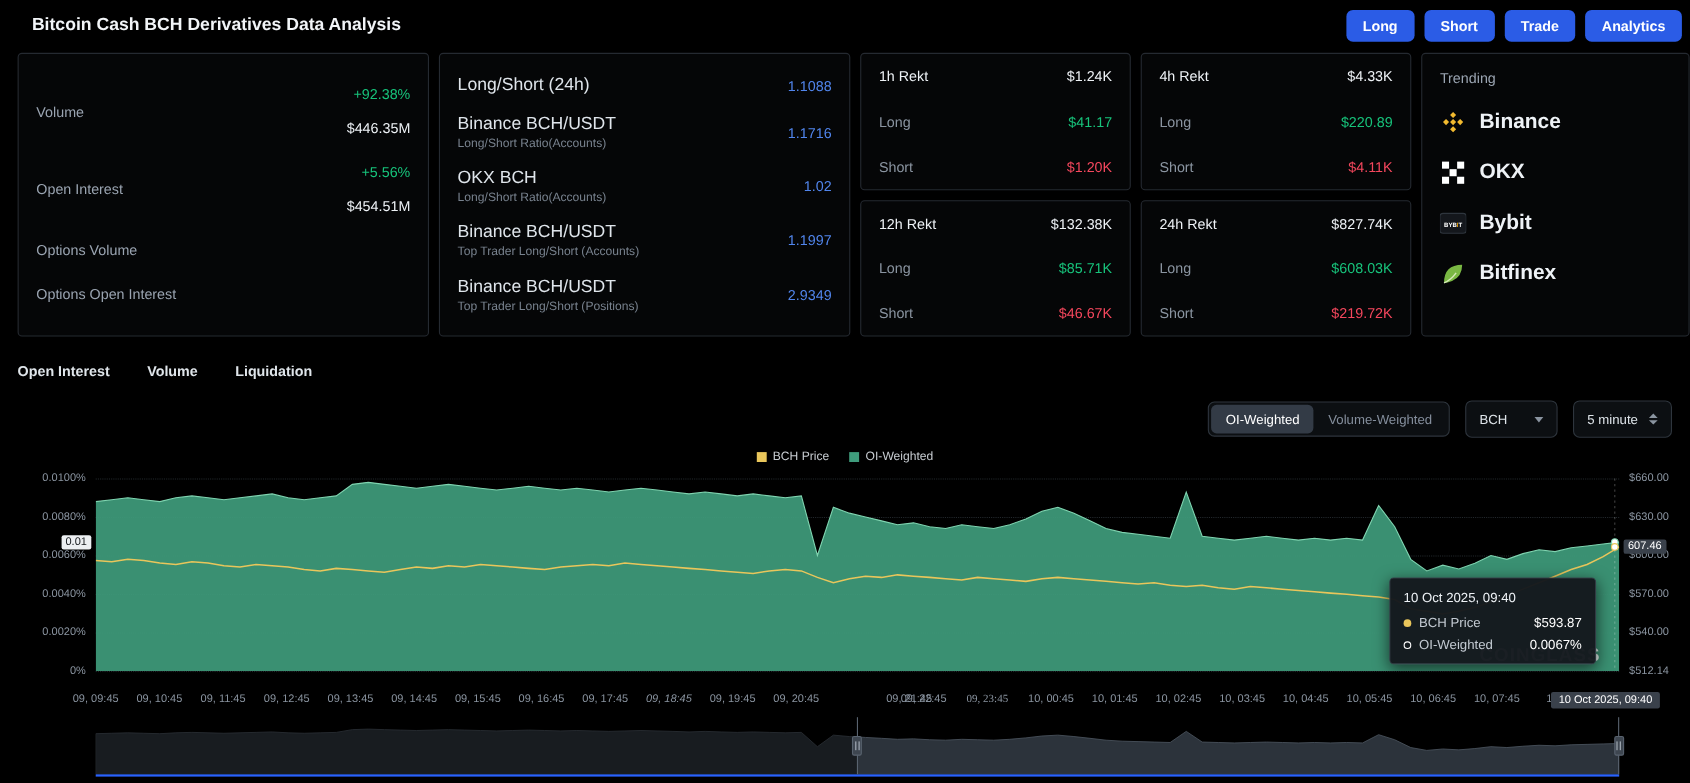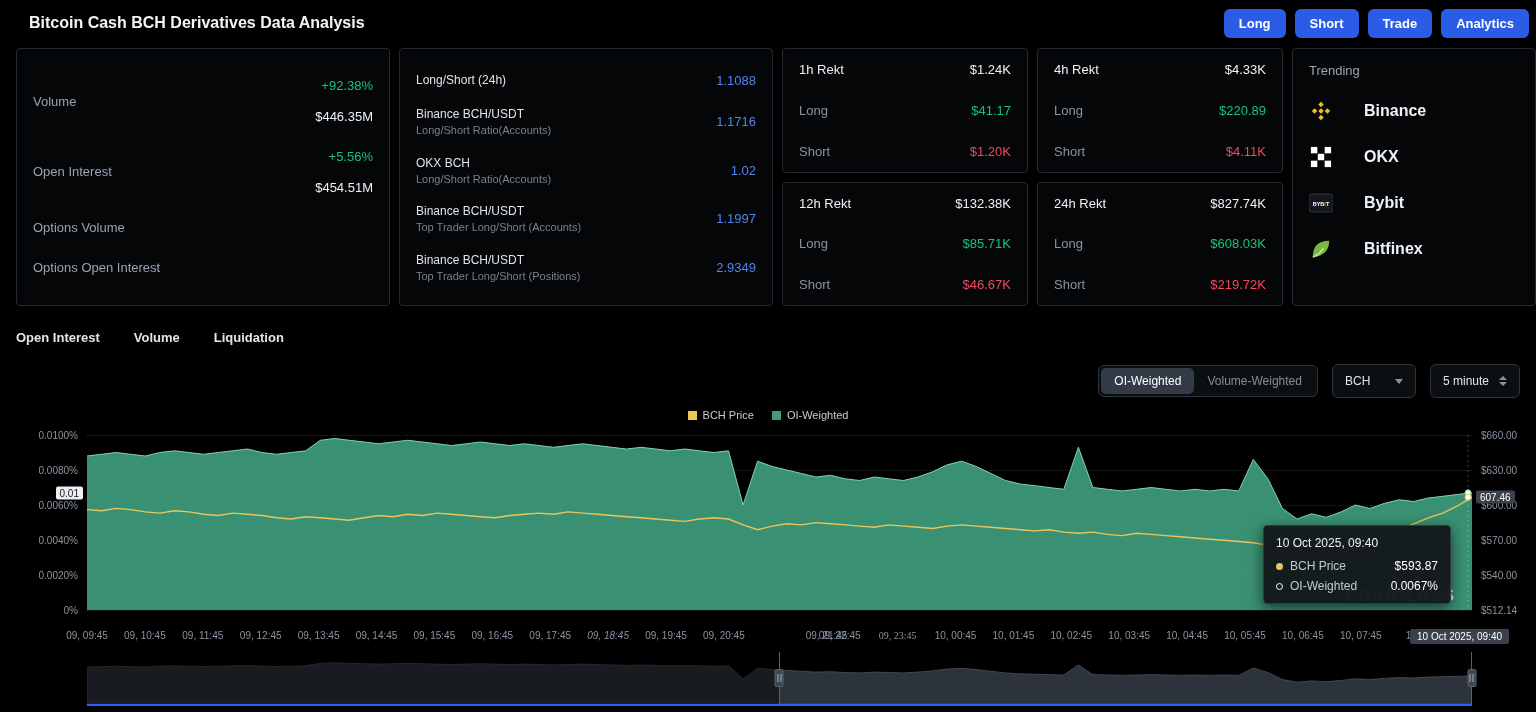--- a/index.html
+++ b/index.html
@@ -24,37 +24,37 @@
   .stats-card { padding:5px 16px; display:flex; flex-direction:column; justify-content:space-evenly; }
   .stat-row { display:flex; align-items:center; font-size:13px; }
   .stat-label { color:#9aa4b1; }
   .stat-right { margin-left:auto; display:flex; gap:16px;flex-direction:column; }
   .stat-change { color:#17c37b; min-width:58px; text-align:right; }
   .stat-value { color:#eef2f6; min-width:66px; text-align:right; }
 
   .ratios-card { padding:4px 16px; display:flex; flex-direction:column; justify-content:space-evenly; }
   .ratio-row { display:flex; align-items:center; }
   .ratio-labels { display:flex; flex-direction:column; gap:3px; }
-  .ratio-label { font-size:12px; color:#dfe5eb; }
+  .ratio-label { font-size:16px; color:#dfe5eb; }
   .ratio-sub { font-size:11px; color:#78828e; }
   .ratio-value { margin-left:auto; color:#5185ec; font-size:13px; }
 
   .rekt-col { display:flex; flex-direction:column; gap:9px; }
   .rekt-card { flex:1; padding:13px 16px; display:flex; flex-direction:column; justify-content:space-between; }
   .rekt-head { display:flex; font-size:13px; color:#eef2f6; }
   .rekt-head .v { margin-left:auto; }
   .rekt-row { display:flex; font-size:13px; }
   .rekt-row .k { color:#8a94a0; }
   .rekt-row .v { margin-left:auto; }
   .v-green { color:#17c37b; } .v-red { color:#f5475d; }
 
   .trending-card { padding:14px 16px; }
   .trending-title { font-size:13px; color:#9aa4b1; margin-bottom:10px; }
   .trend-item { display:flex; align-items:center; gap:12px; height:46px; cursor:pointer; }
-  .trend-name { font-size:16px; font-weight:bold; color:#eef2f6;margin-left:19px; }
+  .trend-name { font-size:19px; font-weight:bold; color:#eef2f6; }
   .ticon { width:24px; height:24px; display:flex; align-items:center; justify-content:center; }
 
   
   .tabs { display:flex; align-items:center; gap:34px; margin:14px 16px 0; height:34px; }
   .tab { font-size:13px; font-weight:bold; color:#dfe5ea; cursor:pointer; padding:7px 0; }
   .tab.active { border:1px solid #3a424c; background:#14181d; border-radius:17px; padding:7px 15px; }
 
   
   .section-head { display:flex; align-items:center; margin:10px 16px 0; }
   .section-title { font-size:21px; font-weight:bold; color:#f2f5f8; }

